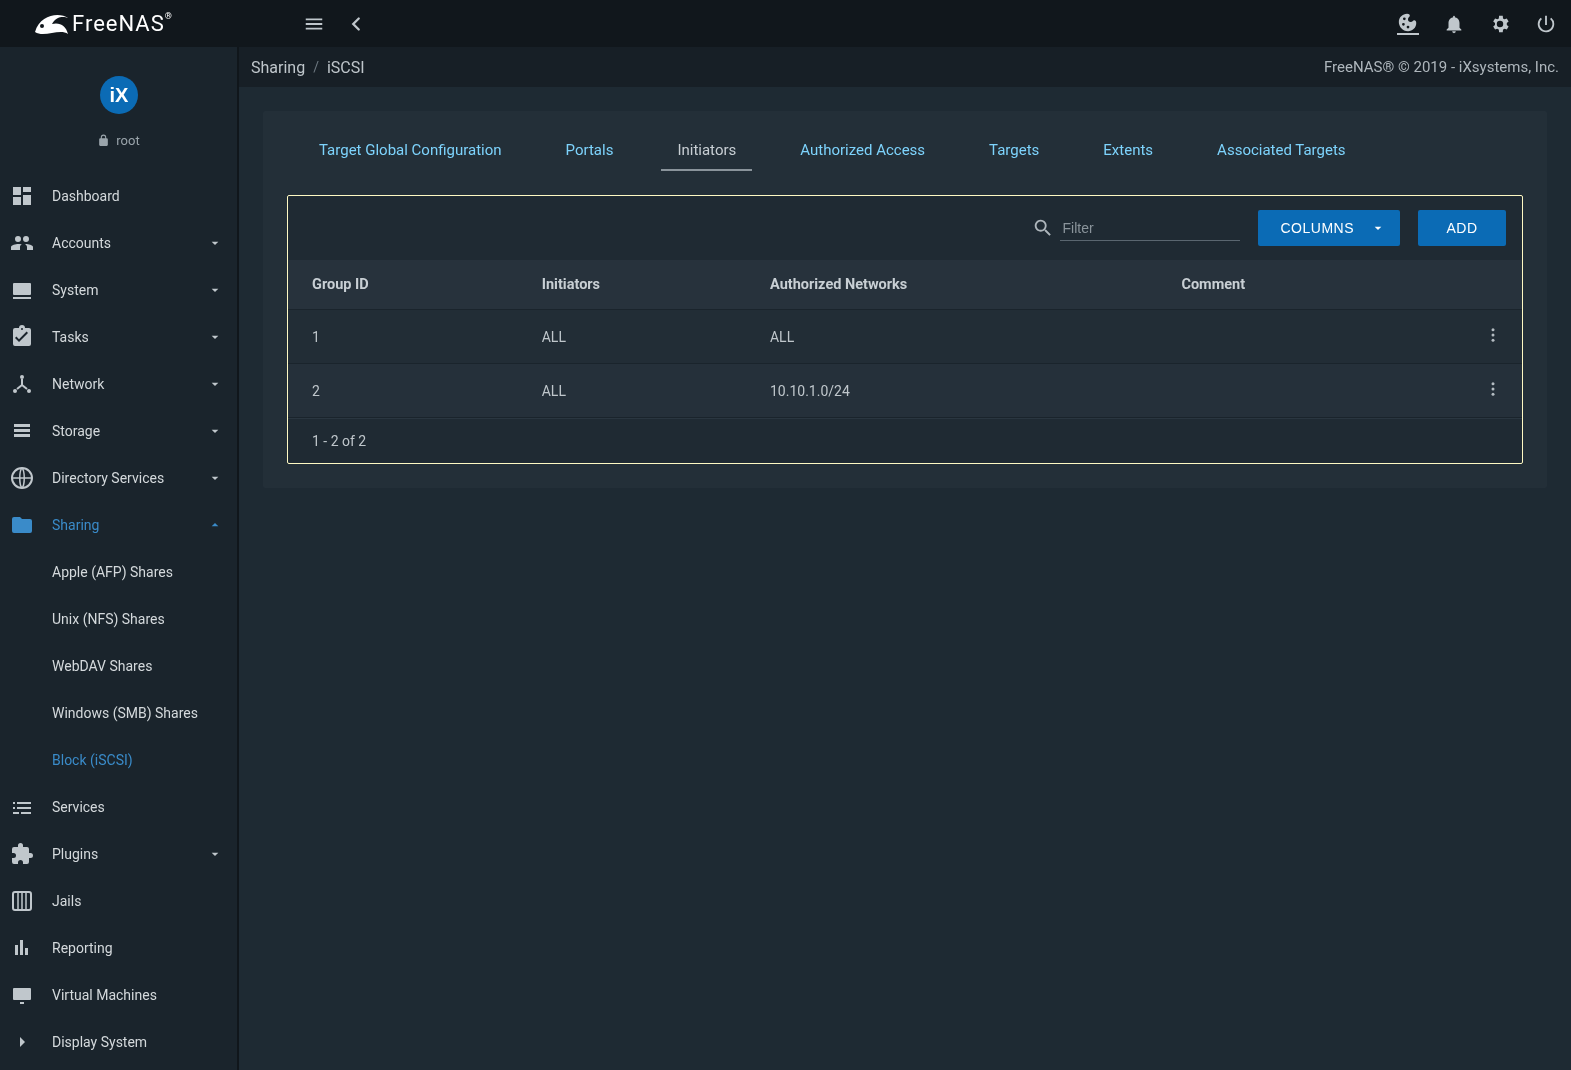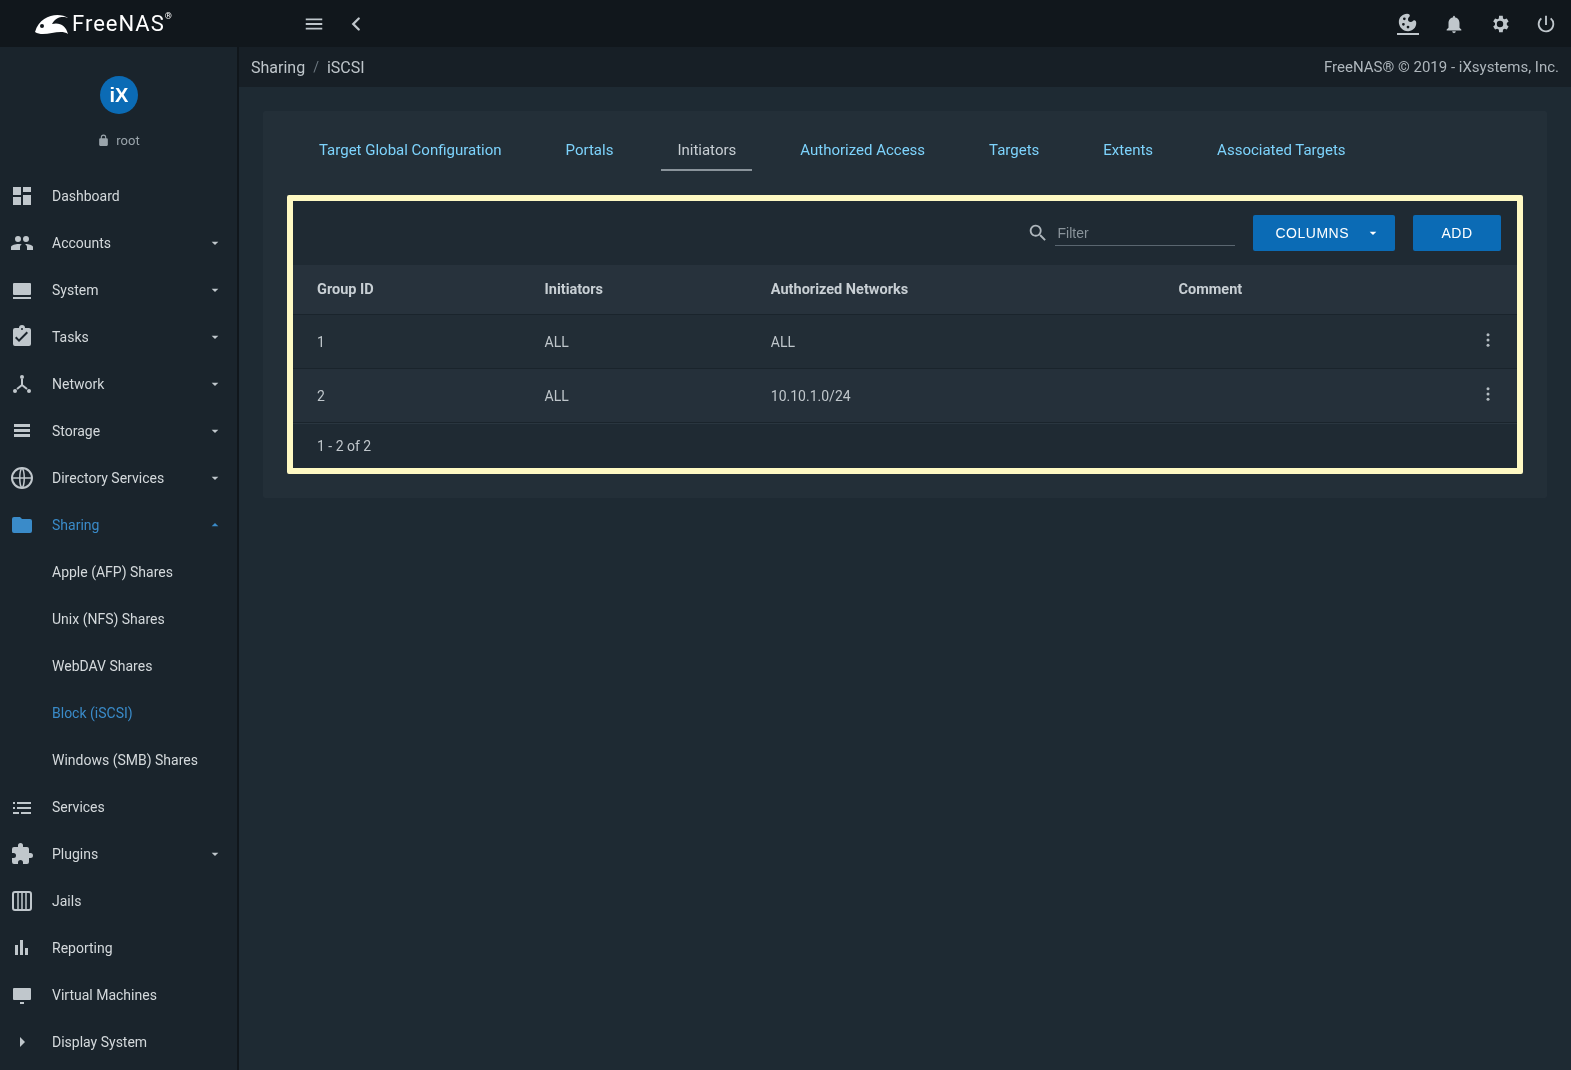--- a/index.html
+++ b/index.html
@@ -66,21 +66,21 @@
 .breadcrumb-sep { color:#6d7880; font-size:14px;}
 .breadcrumb-right { color:#aeb6bc; font-size:15px;}
 
 .content { flex:1; padding: 24px; }
 .card { background:#232f38; border-radius:2px; padding: 0 0 24px 0;}
 .tabs { display:flex; flex-wrap: wrap; padding: 18px 24px 0 24px; gap: 0;}
 .tab { padding: 12px 32px; color:#7dd3fc; cursor:pointer; font-size:15px; position:relative;}
 .tab.active { color:#c8cfd4; }
 .tab.active::after { content:''; position:absolute; bottom:0; left:16px; right:16px; height:2px; background:#8a949b;}
 
-.inner-card { margin: 24px 24px 0 24px; background:#1f2a33; border-radius:2px; border:6px solid #fef9c3;}
+.inner-card { margin: 24px 24px 0 24px; background:#1f2a33; border-radius:2px; border:1px solid #fef9c3;}
 .toolbar { display:flex; justify-content:flex-end; align-items:center; padding: 14px 16px; gap: 18px;}
 .search-wrap { display:flex; align-items:center; gap:6px;}
 .search-wrap svg { width:22px; height:22px; fill:#aeb6bc;}
 .filter-input { background:transparent; border:none; border-bottom:1px solid #5a6670; color:#c0c7cc; font-size:14px; width:180px; padding: 4px 2px; outline:none;}
 .filter-input::placeholder { color:#8a949b;}
 .btn { height:36px; border:none; border-radius:2px; cursor:pointer; font-size:14px; letter-spacing:0.5px; display:flex; align-items:center; justify-content:center;text-align:center;}
 .btn-columns { background:#0b6bb5; color:#fff; padding: 0 14px 0 22px; gap: 16px;}
 .btn-columns svg { width:16px; height:16px; fill:#fff;}
 .btn-add { background:#0b6bb5; color:#fff; width:88px;}
 
@@ -242,22 +242,22 @@
           </span>
           <span class="nav-text">Sharing</span>
           <svg class="nav-expand" viewBox="0 0 24 24">
             <path d="M7 14l5-5 5 5z"></path>
           </svg>
         </div>
         <div class="nav-sub">
           <div class="nav-sub-item">Apple (AFP) Shares</div>
           <div class="nav-sub-item">Unix (NFS) Shares</div>
           <div class="nav-sub-item">WebDAV Shares</div>
+          <div class="nav-sub-item">Windows (SMB) Shares</div>
           <div class="nav-sub-item active">Block (iSCSI)</div>
-          <div class="nav-sub-item">Windows (SMB) Shares</div>
         </div>
         <div class="nav-item">
           <span class="nav-icon">
             <svg viewBox="0 0 24 24">
               <path d="M3 17h6v2H3v-2zm0-5h2v2H3v-2zm0-5h2v2H3V7zm4 5h14v2H7v-2zm0-5h14v2H7V7zm4 10h10v2H11v-2z"></path>
             </svg>
           </span>
           <span class="nav-text">Services</span>
         </div>
         <div class="nav-item">

